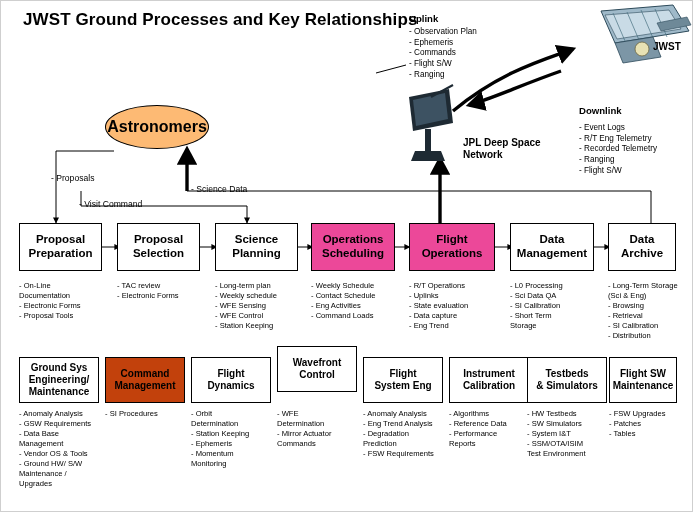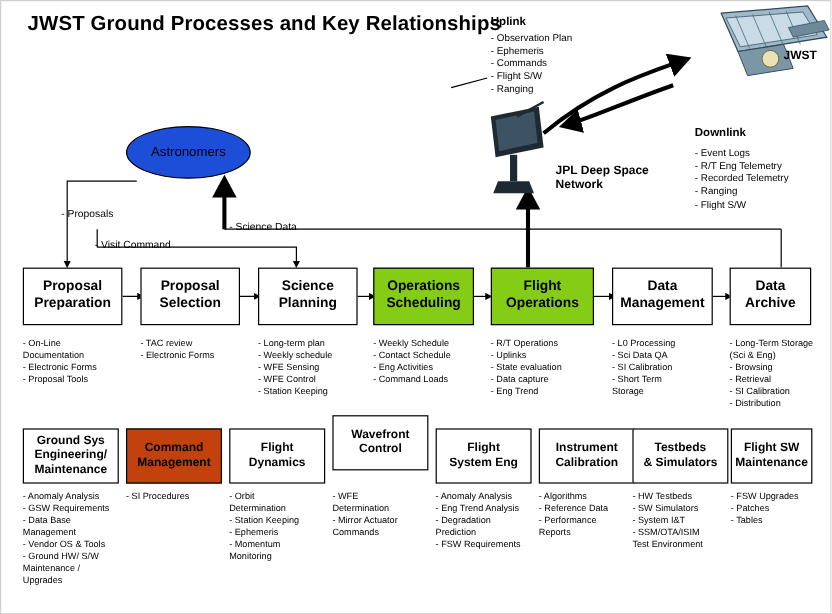--- a/index.html
+++ b/index.html
@@ -37,21 +37,21 @@
     box-sizing: border-box;
     font-size: 11.5px;
     font-weight: bold;
     line-height: 1.2;
     display: flex;
     align-items: center;
     justify-content: center;
     text-align: center;
     padding: 2px 3px;
   }
-  .pbox.shaded { background: #84cc16; }
+  .pbox.shaded { background: #ec4899; }
 
   .bullets {
     position: absolute;
     font-size: 7.6px;
     line-height: 1.32;
     white-space: pre-line;
   }
 
   
   .fbox {
@@ -72,26 +72,26 @@
 
   
   .ellipse {
     position: absolute;
     left: 104px;
     top: 104px;
     width: 104px;
     height: 44px;
     border: 1.4px solid #000;
     border-radius: 52px / 22px;
-    background: #1d4ed8;
+    background: #fdba74;
     display: flex;
     align-items: center;
     justify-content: center;
-    font-size: 11px;
-    font-weight: normal;
+    font-size: 16px;
+    font-weight: bold;
     box-sizing: border-box;
   }
 
   
   .ann {
     position: absolute;
     font-size: 8.2px;
     line-height: 1.3;
     white-space: pre-line;
   }

